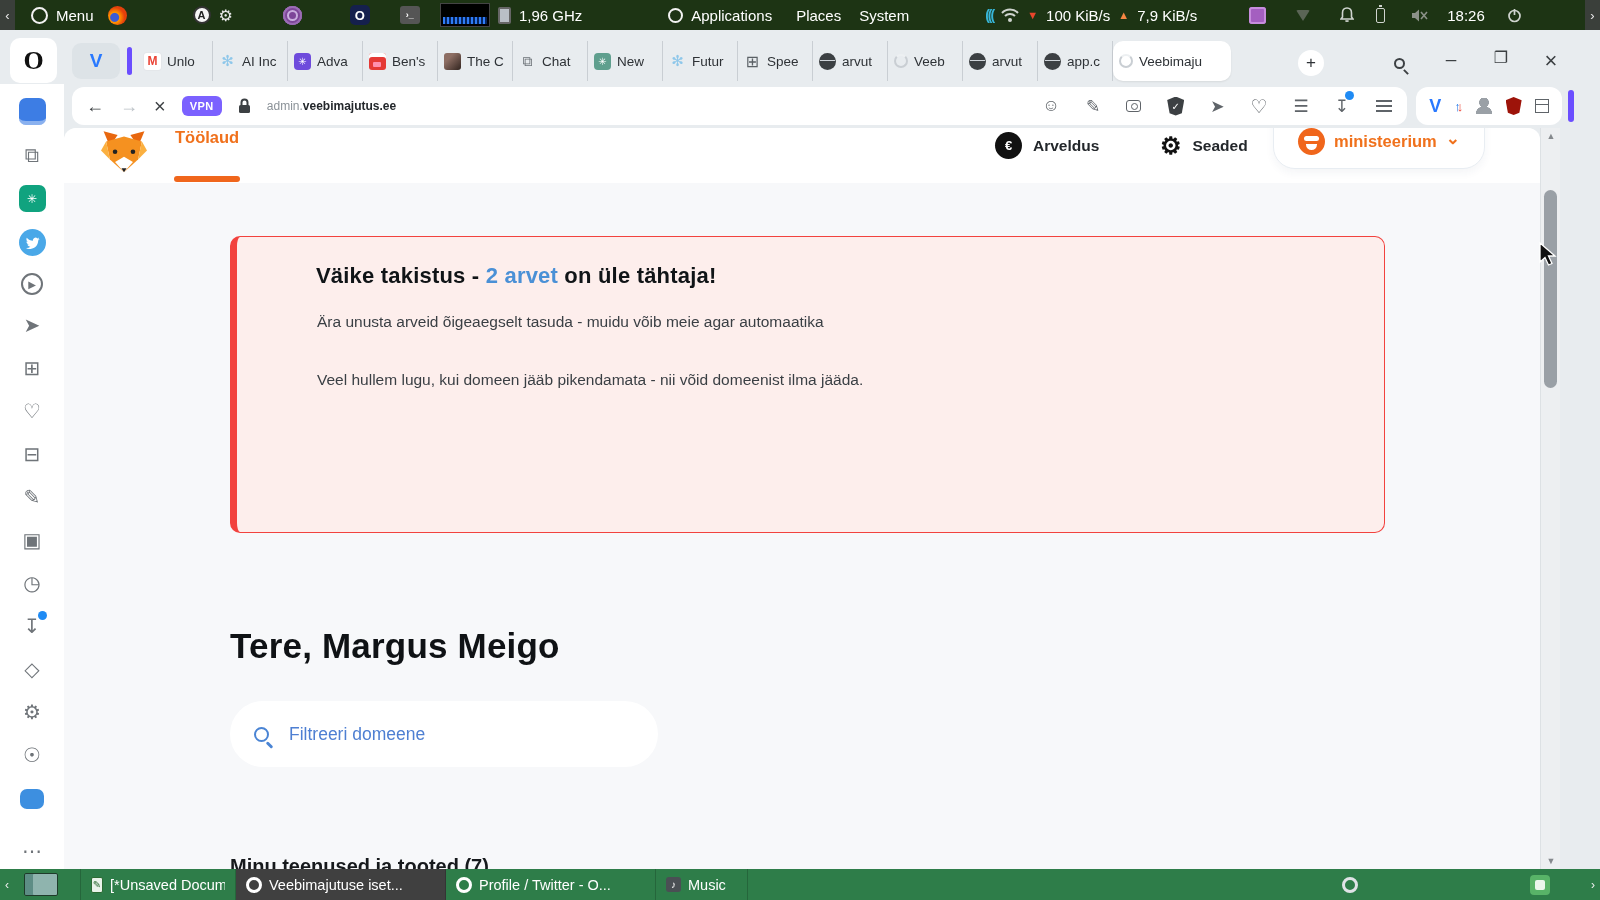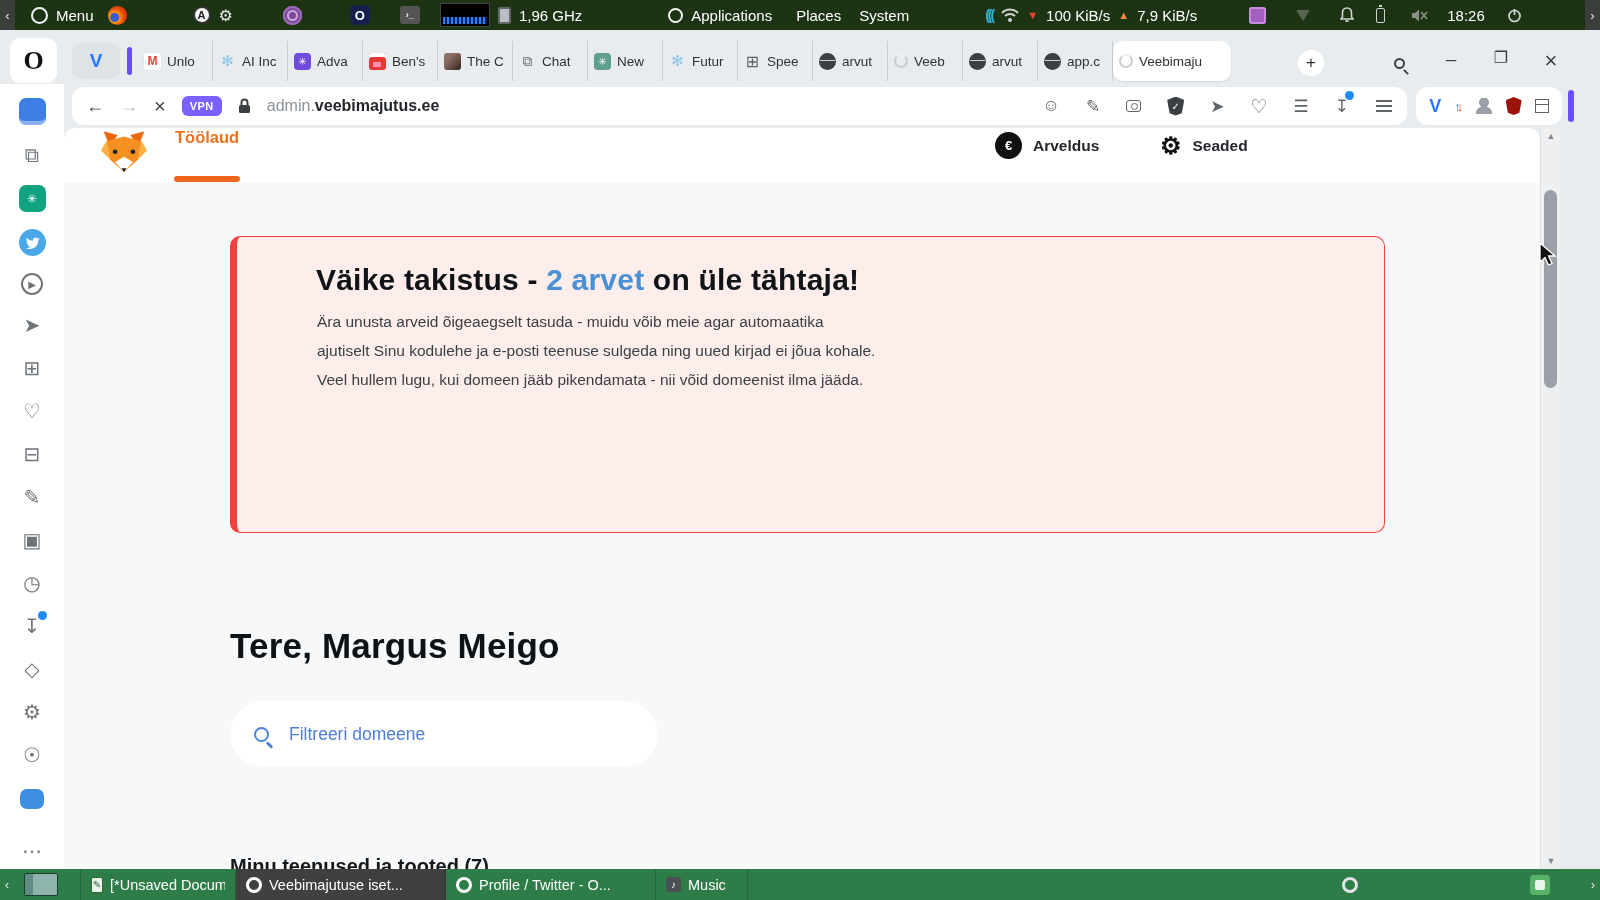--- a/index.html
+++ b/index.html
@@ -67,21 +67,21 @@
   #newtab{position:absolute;left:1298px;top:20px;width:26px;height:26px;border-radius:50%;background:#fff;display:flex;align-items:center;justify-content:center;font-size:17px;color:#2e3236}
   .winctl{position:absolute;top:18px;font-size:19px;color:#3c4043;width:26px;text-align:center}
   .mag{width:11px;height:11px;border:2px solid #3c4043;border-radius:50%;position:relative;display:inline-block}
   .mag::after{content:"";position:absolute;left:9px;top:9px;width:2px;height:6px;background:#3c4043;transform:rotate(-45deg)}
 
   #toolbar{position:absolute;left:0;top:54px;width:1600px;height:44px}
   #addrbar{position:absolute;left:72px;top:3px;width:1335px;height:38px;background:#fff;border-radius:12px;display:flex;align-items:center;padding:0 14px;gap:16px}
   .nav-ic{font-size:18px;color:#3c4043}
   .nav-ic.dis{color:#bcc2c7}
   #vpnbadge{background:#7b61ff;color:#fff;font-weight:bold;font-size:11px;padding:4px 8px;border-radius:6px;letter-spacing:.5px}
-  #urltext{font-size:16px}
+  #urltext{font-size:12px}
   #urltext .pre{color:#8b9298}
   #urltext .host{color:#23272b;font-weight:bold}
   .ab-right{margin-left:auto;display:flex;align-items:center;gap:26px}
   .ab-ic{font-size:17px;color:#5f6469;position:relative}
   .cam{width:15px;height:12px;border:1.6px solid #5f6469;border-radius:3px;position:relative}
   .cam::after{content:"";position:absolute;left:3.5px;top:2px;width:5px;height:5px;border:1.5px solid #5f6469;border-radius:50%}
   .shieldck{width:17px;height:19px;background:#3c4043;clip-path:polygon(50% 0,100% 18%,86% 88%,50% 100%,14% 88%,0 18%);color:#fff;font-size:10px;display:flex;align-items:center;justify-content:center}
   .bluedot{position:absolute;right:-5px;top:-5px;width:9px;height:9px;border-radius:50%;background:#1f8bf4}
   .sliders{width:16px;height:2px;background:#5f6469;box-shadow:0 -5px 0 #5f6469,0 5px 0 #5f6469;margin:0 1px}
   #extpill{position:absolute;left:1416px;top:3px;width:146px;height:38px;background:#fff;border-radius:12px;display:flex;align-items:center;justify-content:space-evenly}
@@ -114,21 +114,21 @@
   .coin::before{content:"";position:absolute;right:-3px;top:-4px;width:13px;height:13px;border-radius:50%;background:#f3a81c;z-index:-1}
   .gearp{font-size:24px;color:#111}
   #acctpill{position:absolute;right:55px;top:-14px;width:212px;height:55px;background:#fff;border:1px solid #e8edf2;border-radius:0 0 22px 22px;display:flex;align-items:center;justify-content:center;gap:9px;box-shadow:0 4px 8px rgba(40,60,90,.05)}
   .avatar{width:27px;height:27px;border-radius:50%;background:#f0661c;position:relative}
   .avatar::before{content:"";position:absolute;left:6px;top:8px;width:15px;height:5px;border-radius:3px;background:#fff}
   .avatar::after{content:"";position:absolute;left:8px;top:16px;width:11px;height:6px;border-radius:0 0 8px 8px;background:#fff}
   #acctpill .nm{color:#f0711c;font-weight:bold;font-size:16.5px}
   #acctpill .ch{color:#f0711c;font-size:17px;font-weight:bold;margin-top:-6px}
 
   #alert{position:absolute;left:166px;top:108px;width:1155px;height:297px;background:#fdeeec;border:1.5px solid #f2423e;border-left:7px solid #f2423e;border-radius:10px}
-  #alert h1{position:absolute;left:79px;top:26px;font-size:30px;color:#101417;letter-spacing:.2px}
+  #alert h1{position:absolute;left:79px;top:26px;font-size:22px;color:#101417;letter-spacing:.2px}
   #alert h1 .lnk{color:#4a90d6}
   .al-line{position:absolute;left:80px;font-size:15.5px;color:#3a3f44}
   #paybtn{position:absolute;left:79px;top:196px;width:211px;height:59px;background:#f8423d;border:none;border-radius:7px;color:#fff;font-weight:bold;font-size:16px;font-family:inherit}
   #greet{position:absolute;left:166px;top:498px;font-size:35px;color:#0f1215;letter-spacing:.2px}
   #searchpill{position:absolute;left:166px;top:573px;width:428px;height:66px;background:#fff;border-radius:33px;display:flex;align-items:center;padding-left:24px;gap:20px}
   .bluemag{width:15px;height:15px;border:2.5px solid #4a84d4;border-radius:50%;position:relative}
   .bluemag::after{content:"";position:absolute;left:12px;top:12px;width:3px;height:8px;background:#4a84d4;transform:rotate(-45deg);border-radius:2px}
   #searchpill .ph{color:#4e7fd2;font-size:17.5px}
   #sectionhead{position:absolute;left:166px;top:727px;font-size:20px;font-weight:bold;color:#16191c;white-space:nowrap}
 
@@ -333,26 +333,30 @@
       <span id="toolaud">Töölaud</span>
       <span id="toolaud-underline"></span>
       <span class="hdr-item" style="left:931px">
         <span class="coin">€</span>
         <span>Arveldus</span>
       </span>
       <span class="hdr-item" style="left:1096px">
         <span class="gearp">⚙</span>
         <span>Seaded</span>
       </span>
+      <span id="acctpill">
+        <span class="avatar"></span>
+        <span class="nm">ministeerium</span>
+        <span class="ch">⌄</span>
+      </span>
     </div>
 
     <div id="alert">
       <h1><span>Väike takistus - </span><span class="lnk">2 arvet</span><span> on üle tähtaja!</span></h1>
       <div class="al-line" style="top:76px">Ära unusta arveid õigeaegselt tasuda - muidu võib meie agar automaatika</div>
-      <div class="al-line" style="top:105px">ajutiselt Sinu kodulehe ja e-posti teenuse sulgeda ning uued kirjad ei jõua kohale.</div>
       <div class="al-line" style="top:134px">Veel hullem lugu, kui domeen jääb pikendamata - nii võid domeenist ilma jääda.</div>
     </div>
 
     <h2 id="greet">Tere, Margus Meigo</h2>
 
     <div id="searchpill">
       <span class="bluemag"></span>
       <span class="ph">Filtreeri domeene</span>
     </div>
 

